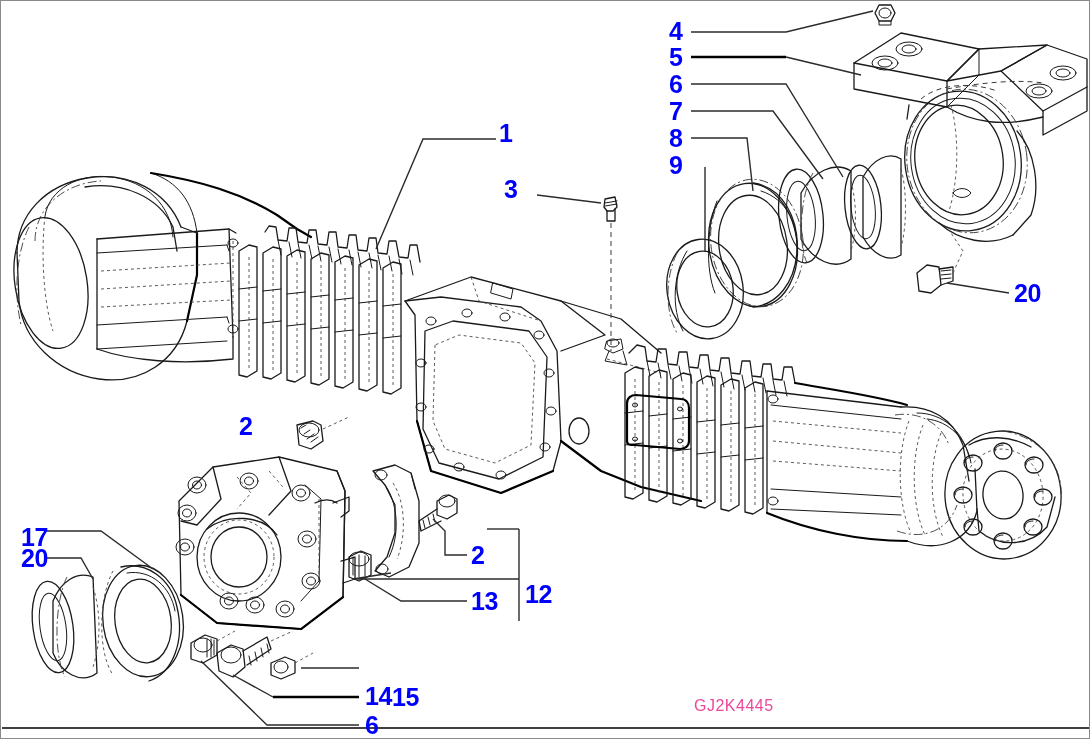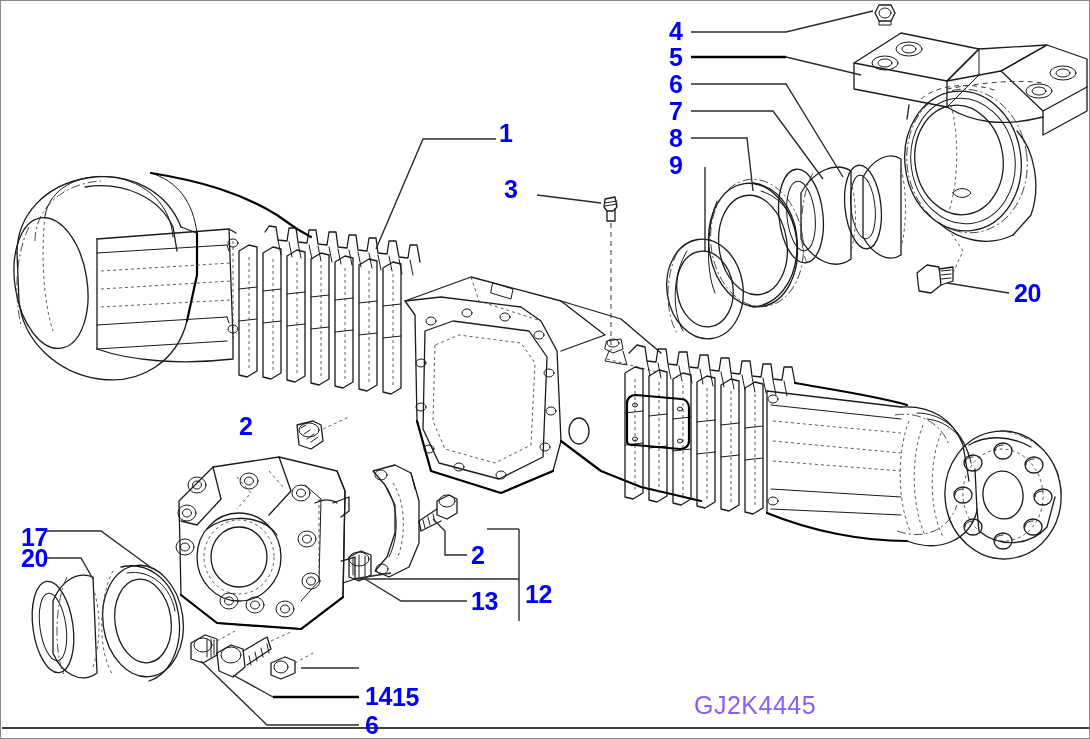--- a/index.html
+++ b/index.html
@@ -19,24 +19,24 @@
     font-family:"Liberation Sans", sans-serif;
     font-weight:bold;
     font-size:25px;
     line-height:25px;
     letter-spacing:-0.5px;
     white-space:nowrap;
     user-select:none;
   }
   .dwgcode{
     position:absolute;
-    color:#8b5cf6;
+    color:#ec4899;
     font-family:"Liberation Sans", sans-serif;
     font-weight:normal;
-    font-size:25px;
+    font-size:16px;
     line-height:23px;
     letter-spacing:0.5px;
     white-space:nowrap;
     text-align:center;
   }
   svg{display:block;}
   .ln{fill:none;stroke:#1a1a1a;stroke-width:1.3;stroke-linecap:round;stroke-linejoin:round;}
   .ln-t{fill:none;stroke:#1a1a1a;stroke-width:1;stroke-linecap:round;stroke-linejoin:round;}
   .ln-h{fill:none;stroke:#000;stroke-width:2.2;stroke-linecap:round;stroke-linejoin:round;}
   .dash{fill:none;stroke:#3a3a3a;stroke-width:1;stroke-dasharray:5 4;stroke-linecap:butt;}

